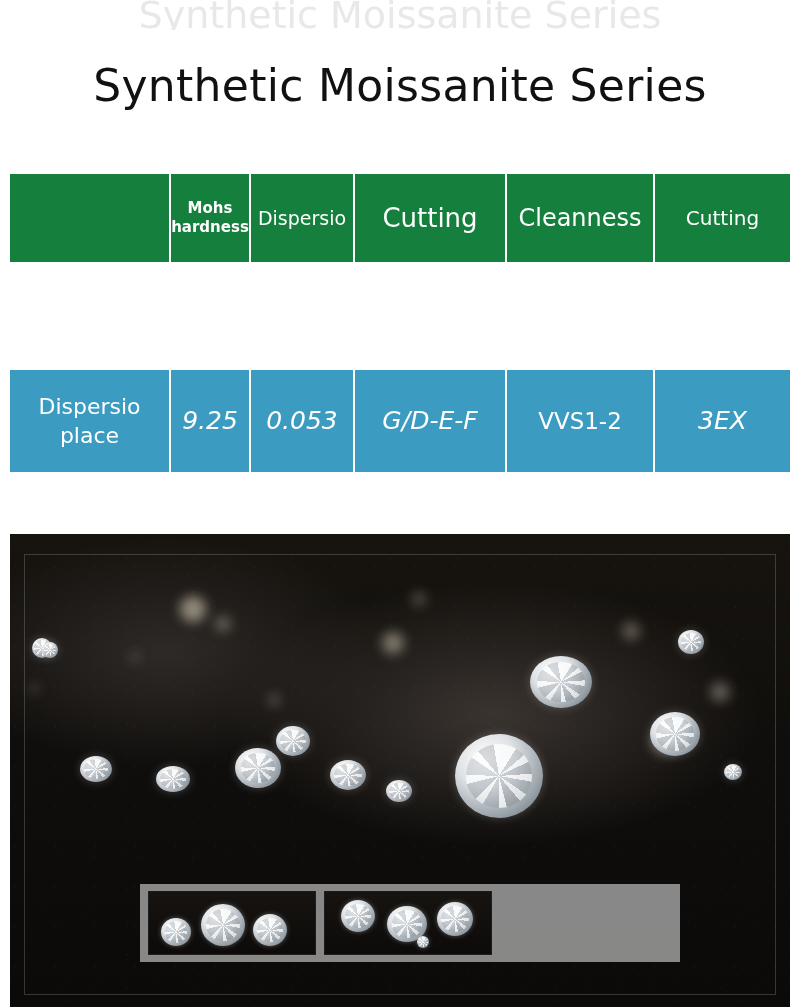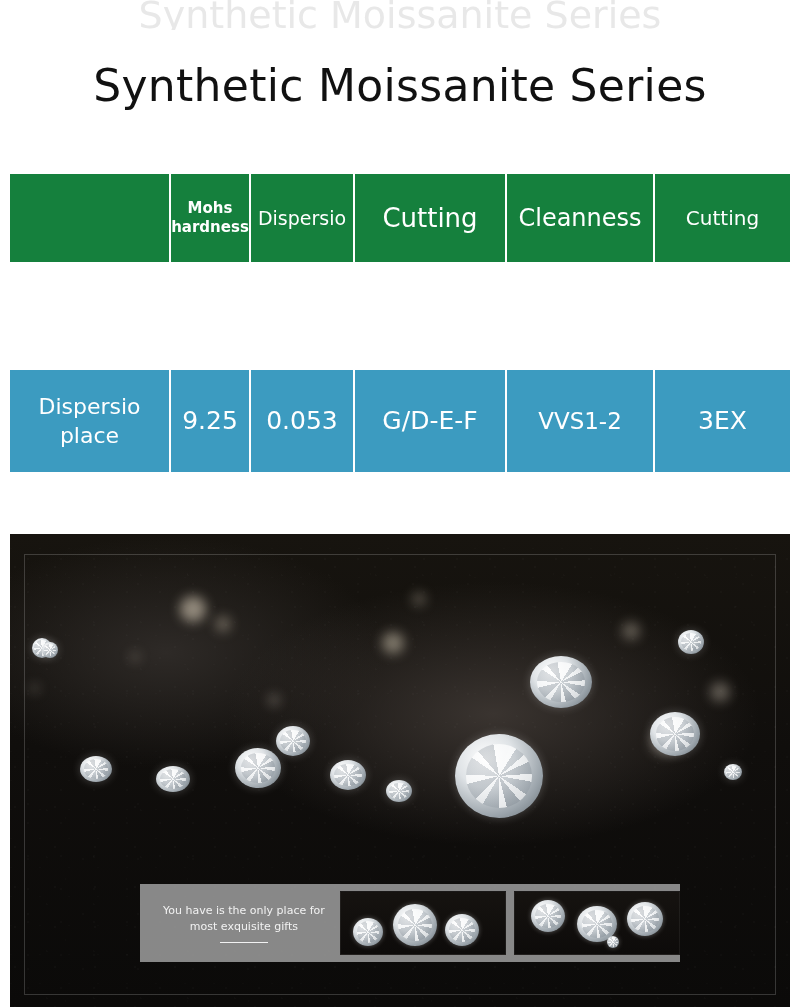--- a/index.html
+++ b/index.html
@@ -87,21 +87,21 @@
 
   .data-row td {
     background: #3c9bc0;
     color: #ffffff;
     height: 102px;
     border-right: 2px solid #ffffff;
     font-weight: 400;
   }
   .data-row td:last-child { border-right: none; }
   .d-name { font-size: 22px; line-height: 29px; }
-  .d-val  { font-size: 25px; line-height: 30px; }
+  .d-val  { font-size: 25px; line-height: 30px; font-style: italic; }
   .d-val-sm { font-size: 23px; line-height: 28px; }
 
   
   .photo {
     position: absolute;
     left: 10px;
     top: 534px;
     width: 780px;
     height: 473px;
     background:
@@ -272,25 +272,20 @@
   <div class="stone" style="left:320px;top:226px;width:36px;height:30px;"></div>
   <div class="stone" style="left:376px;top:246px;width:26px;height:22px;"></div>
   <div class="stone" style="left:445px;top:200px;width:88px;height:84px;"></div>
   <div class="stone" style="left:520px;top:122px;width:62px;height:52px;"></div>
   <div class="stone" style="left:640px;top:178px;width:50px;height:44px;"></div>
   <div class="stone" style="left:668px;top:96px;width:26px;height:24px;"></div>
   <div class="stone" style="left:714px;top:230px;width:18px;height:16px;"></div>
   <div class="stone" style="left:32px;top:108px;width:16px;height:16px;"></div>
 
   <div class="caption-strip">
-    <div class="caption-text">
-      <div>You have is the only place for</div>
-      <div>most exquisite gifts</div>
-      <div class="caption-rule"></div>
-    </div>
     <div class="cap-thumb">
       <div class="stone" style="left:12px;top:26px;width:30px;height:28px;"></div>
       <div class="stone" style="left:52px;top:12px;width:44px;height:42px;"></div>
       <div class="stone" style="left:104px;top:22px;width:34px;height:32px;"></div>
     </div>
     <div class="cap-thumb">
       <div class="stone" style="left:16px;top:8px;width:34px;height:32px;"></div>
       <div class="stone" style="left:62px;top:14px;width:40px;height:36px;"></div>
       <div class="stone" style="left:112px;top:10px;width:36px;height:34px;"></div>
       <div class="stone" style="left:92px;top:44px;width:12px;height:12px;"></div>

